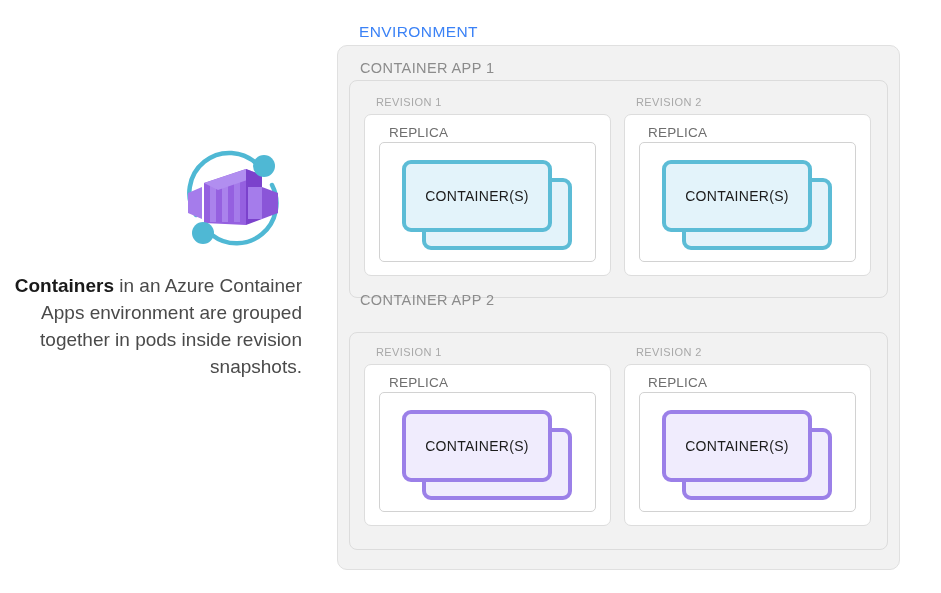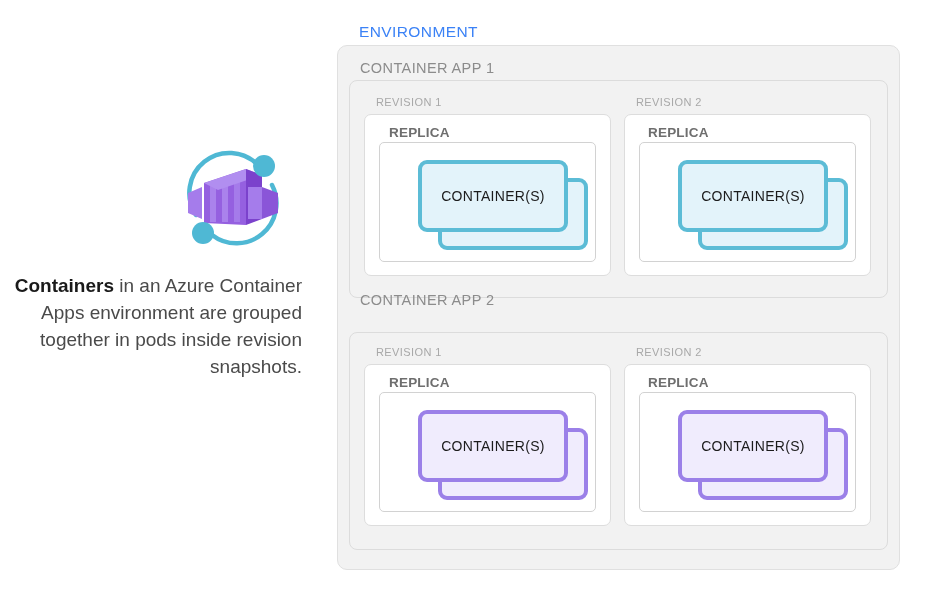--- a/index.html
+++ b/index.html
@@ -104,36 +104,35 @@
     border-radius: 7px;
     box-sizing: border-box;
   }
 
   
   .replica-label {
     position: absolute;
     font-size: 13.5px;
     letter-spacing: 0.2px;
     color: #6e6e6e;
-    font-weight: bold;
+    font-weight: normal;
   }
   .replica-box {
     position: absolute;
     background: #ffffff;
     border: 1.5px solid #d2d2d2;
     border-radius: 5px;
     box-sizing: border-box;
   }
 
   
   .stack {
     position: absolute;
     width: 170px;
     height: 90px;
-    margin-left: 16px;
   }
   .cbox {
     position: absolute;
     box-sizing: border-box;
     border-radius: 9px;
   }
   .cbox.back {
     left: 20px;
     top: 18px;
     width: 150px;

